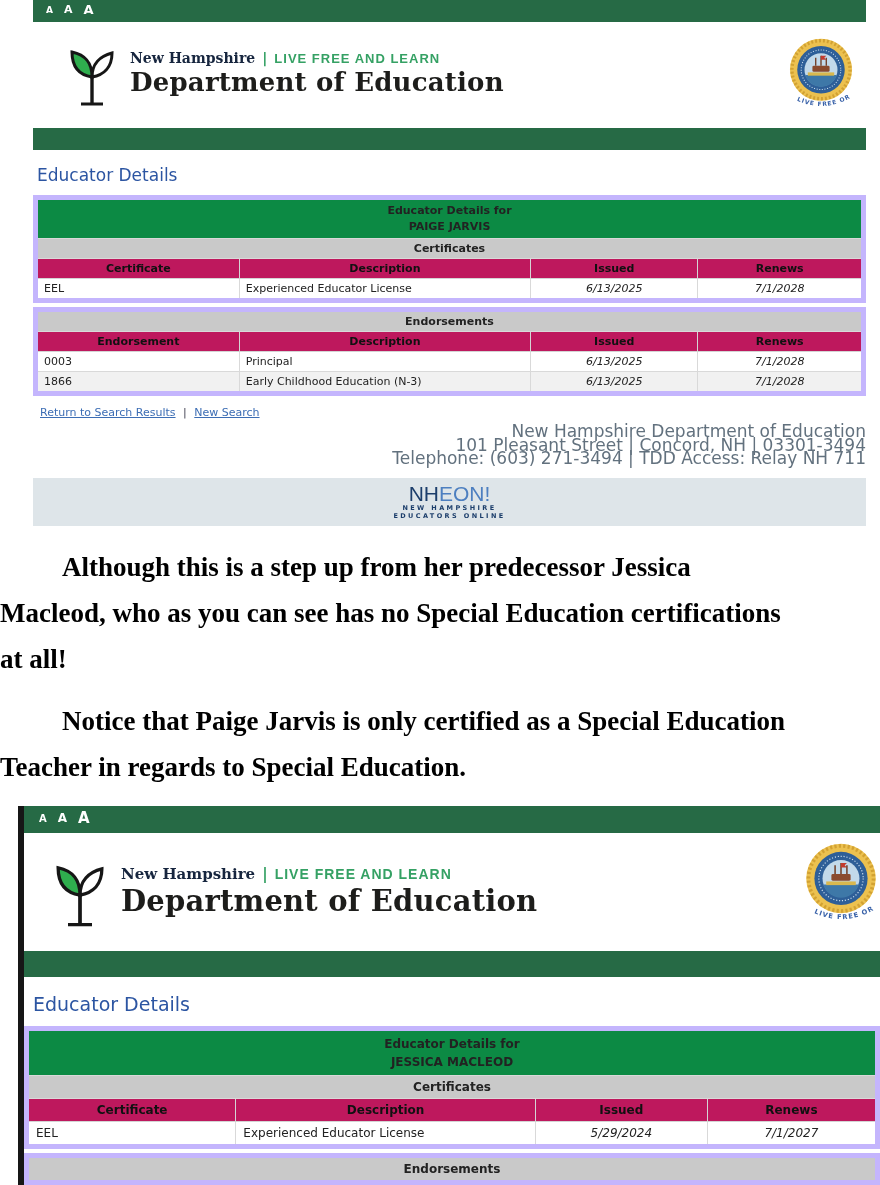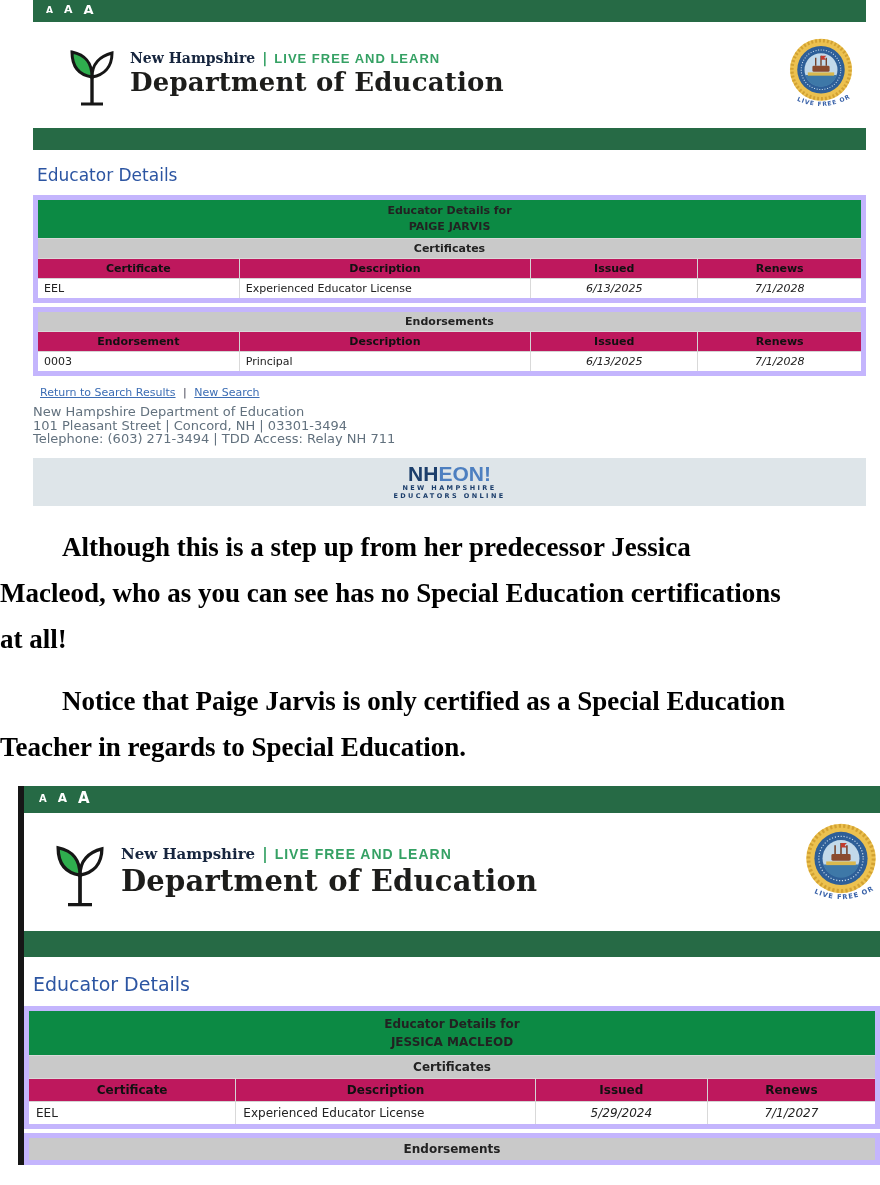--- a/index.html
+++ b/index.html
@@ -52,27 +52,27 @@
   .colhead th{background:#be185d;font-weight:bold;text-align:center;padding:3px 4px;
               border:1px solid #d4d4d4;color:#111;}
   .dt td{border:1px solid #d9d9d9;padding:3px 6px;color:#222;}
   .dt tr.alt td{background:#f1f1f1;}
   .dt td.cen{text-align:center;font-style:italic;}
 
   .links{margin:10px 0 6px 7px;font-size:11px;}
   .links a{color:var(--link_blue);text-decoration:underline;cursor:pointer;}
   .links .sep{color:#445;margin:0 4px;}
 
-  .footer{font-size:13px;line-height:13.5px;text-align:left;color:var(--footer_gray);
+  .footer{font-size:17px;line-height:13.5px;text-align:right;color:var(--footer_gray);
           margin-top:4px;}
 
   .nheonband{background:var(--nheon_band);height:48px;margin-top:12px;display:flex;
              align-items:center;justify-content:center;}
   .nheonlogo{text-align:center;cursor:pointer;}
-  .nheonmain{font-size:21px;font-weight:bold;line-height:20px;font-family:"Liberation Sans",sans-serif;}
+  .nheonmain{font-size:21px;font-weight:normal;line-height:20px;font-family:"Liberation Sans",sans-serif;}
   .nheonmain .nh{color:var(--nheon_navy);} .nheonmain .eon{color:var(--nheon_blue);}
   .nheonsub{font-size:6.5px;font-weight:bold;letter-spacing:2.4px;color:var(--nheon_navy);
             line-height:8px;}
 
   
   .commentary{width:798px;margin:18px 0 0 0;}
   .commentary p{margin:0 0 16px 0;font-family:"Liberation Serif","DejaVu Serif",serif;
                 font-weight:bold;font-size:27px;line-height:46px;color:#000;
                 text-indent:62px;}
 
@@ -191,20 +191,26 @@
       <th>Description</th>
       <th>Issued</th>
       <th>Renews</th>
     </tr>
     <tr>
       <td>0003</td>
       <td>Principal</td>
       <td class="cen">6/13/2025</td>
       <td class="cen">7/1/2028</td>
     </tr>
+    <tr class="alt">
+      <td>1866</td>
+      <td>Early Childhood Education (N-3)</td>
+      <td class="cen">6/13/2025</td>
+      <td class="cen">7/1/2028</td>
+    </tr>
   </tbody>
     </table>
 
   <div class="links">
     <a>Return to Search Results</a>
     <span class="sep">|</span>
     <a>New Search</a>
   </div>
 
   <div class="footer">

